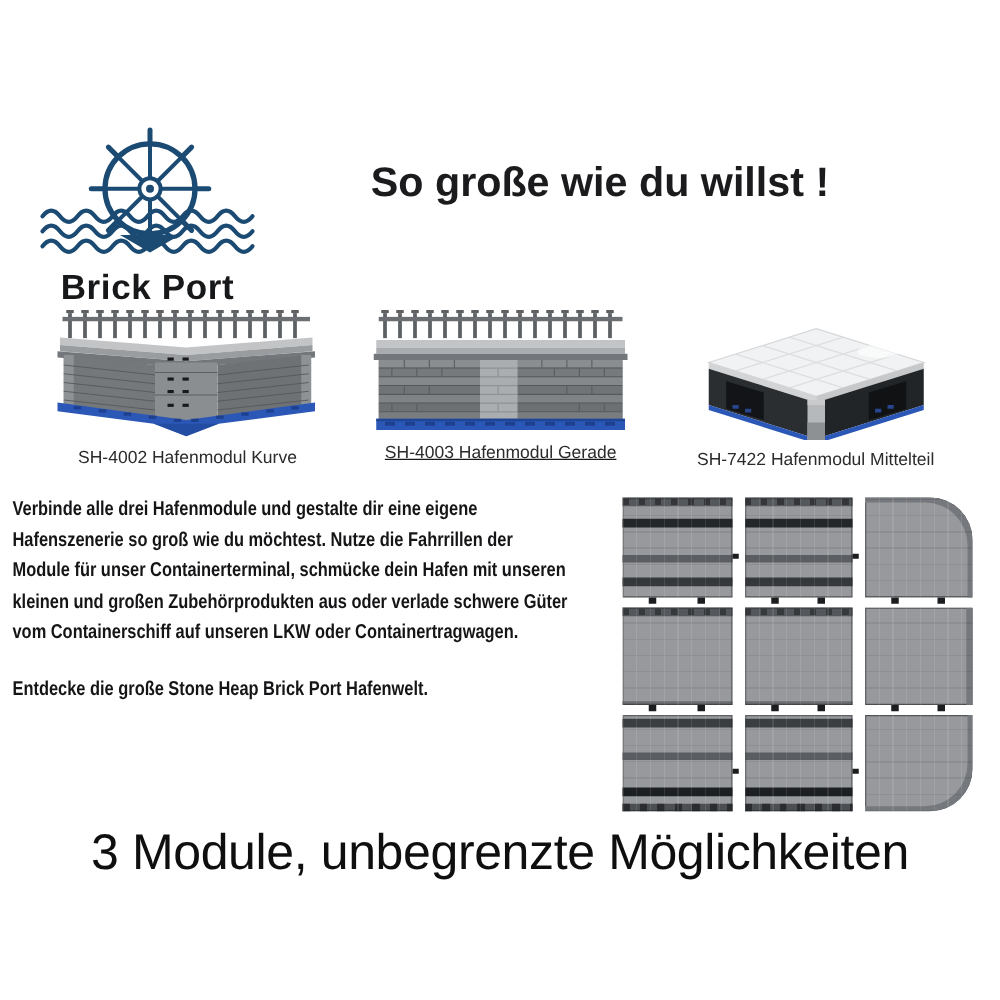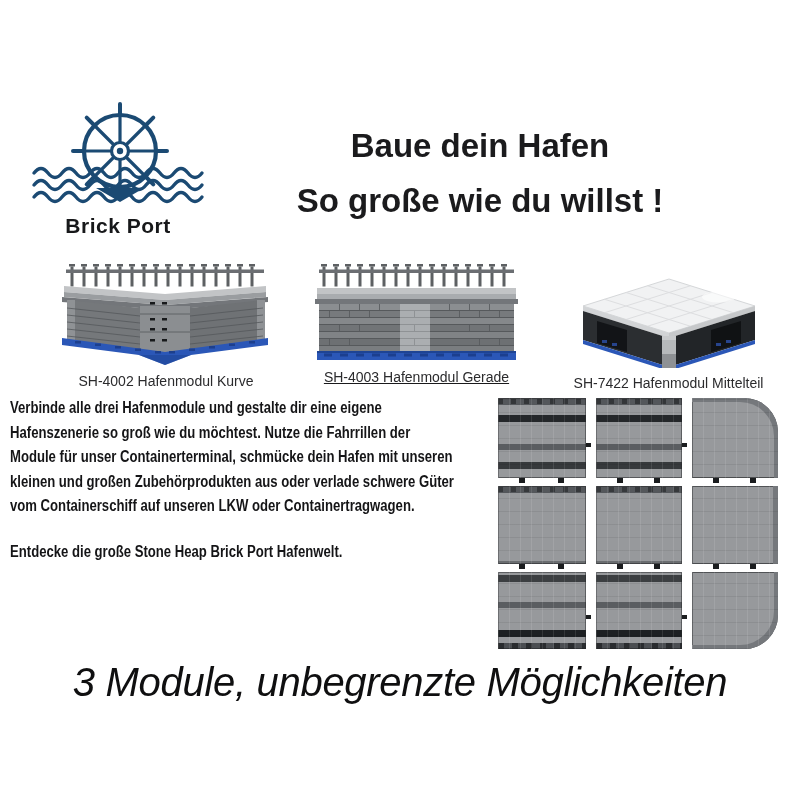--- a/index.html
+++ b/index.html
@@ -1,25 +1,25 @@
 <!DOCTYPE html>
 <html><head>
 <meta charset="utf-8">
 <style>
   html,body{margin:0;padding:0;background:#ffffff;}
   .canvas{
     position:relative;width:800px;height:800px;background:#ffffff;overflow:hidden;
     font-family:"Liberation Sans","DejaVu Sans",sans-serif;color:#1a1a1c;
   }
-  figure{margin:16px;}
+  figure{margin:0;}
 
   
   .logo-block{position:absolute;left:28px;top:90px;width:180px;text-align:center;}
   .logo-block svg{display:block;}
-  .brand-name{margin-top:2px;font-size:21px;font-weight:bold;letter-spacing:.5px;color:#17181a;}
+  .brand-name{margin-top:2px;font-size:28px;font-weight:bold;letter-spacing:.5px;color:#17181a;}
 
   
   .headline{position:absolute;left:268px;top:118px;width:424px;text-align:center;}
   .headline .hl{font-size:33px;font-weight:bold;line-height:55px;color:#1b1b1d;white-space:nowrap;}
 
   
   .product{position:absolute;text-align:center;}
   .product svg{display:block;margin:0 auto;}
   .product figcaption{margin-top:7px;font-size:14px;color:#2b2b2d;white-space:nowrap;}
   .p1{left:38px;top:246px;width:224px;}
@@ -84,21 +84,21 @@
   }
   .t-corner-tr{border-top-right-radius:34px;box-shadow:inset -4px 4px 0 0 #75787c, inset 0 0 0 1px rgba(35,37,40,.6);}
   .t-edge-right{box-shadow:inset -5px 0 0 0 #75787c, inset 0 0 0 1px rgba(35,37,40,.6);}
   .t-corner-br{border-bottom-right-radius:34px;box-shadow:inset -4px -4px 0 0 #75787c, inset 0 0 0 1px rgba(35,37,40,.6);}
   .tab{position:absolute;width:6px;height:5px;background:#1b1d1f;bottom:-5px;}
   .tab.side{right:-5px;left:auto;top:56%;bottom:auto;width:5px;height:4px;}
 
   
   .footer-headline{
     position:absolute;left:0;top:660px;width:800px;text-align:center;
-    font-size:40px;font-weight:normal;color:#0f0f10;letter-spacing:-.3px;font-style:italic;
+    font-size:40px;font-weight:normal;color:#0f0f10;letter-spacing:-.3px;
   }
 </style>
 </head>
 <body>
 
 <div class="canvas">
 
   <div class="logo-block">
     <svg width="180" height="122" viewBox="0 0 180 122">
       <g stroke="#1b4a73" fill="none" stroke-linecap="round">
@@ -133,21 +133,20 @@
           <path d="M6,107 q7,-9 14,0 t14,0 t14,0 t14,0 t14,0 t14,0 t14,0 t14,0 t14,0 t14,0 t14,0 t14,0"></path>
         </g>
       </g>
       <circle cx="92" cy="61" r="3.2" fill="#1b4a73"></circle>
       <polygon points="68,98 116,98 92,112" fill="#1b4a73"></polygon>
     </svg>
     <div class="brand-name">Brick Port</div>
   </div>
 
   <div class="headline">
-    <div class="hl">Baue dein Hafen</div>
     <div class="hl">So große wie du willst !</div>
   </div>
 
   <figure class="product p1">
     <svg width="212" height="104" viewBox="0 0 212 104">
       <g fill="#5d6063">
         <g id="balusters1">
           <rect x="9" y="2" width="6" height="2.5"></rect>
             <rect x="10.5" y="4.5" width="3" height="20"></rect>
           <rect x="21" y="2" width="6" height="2.5"></rect>

